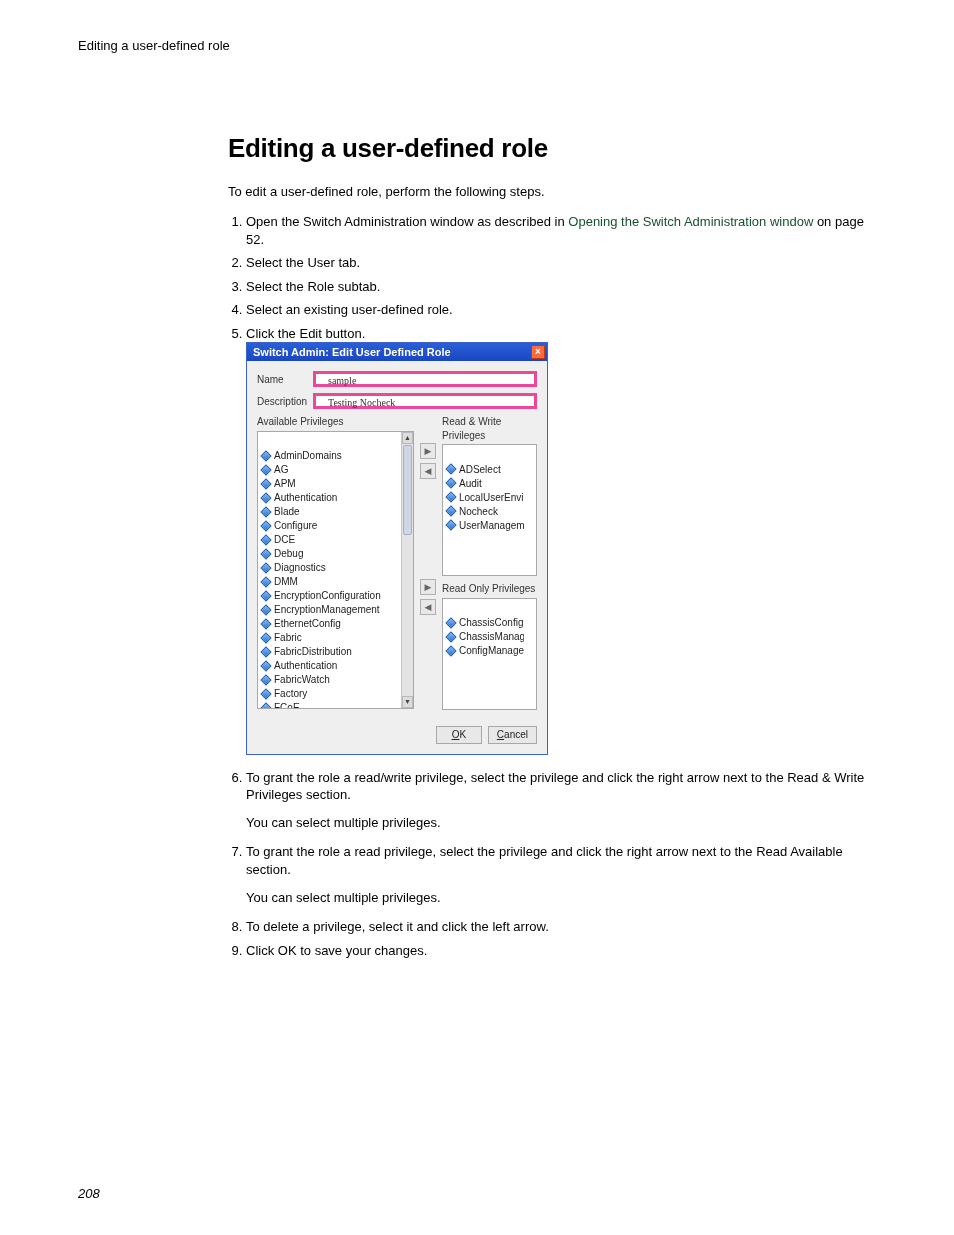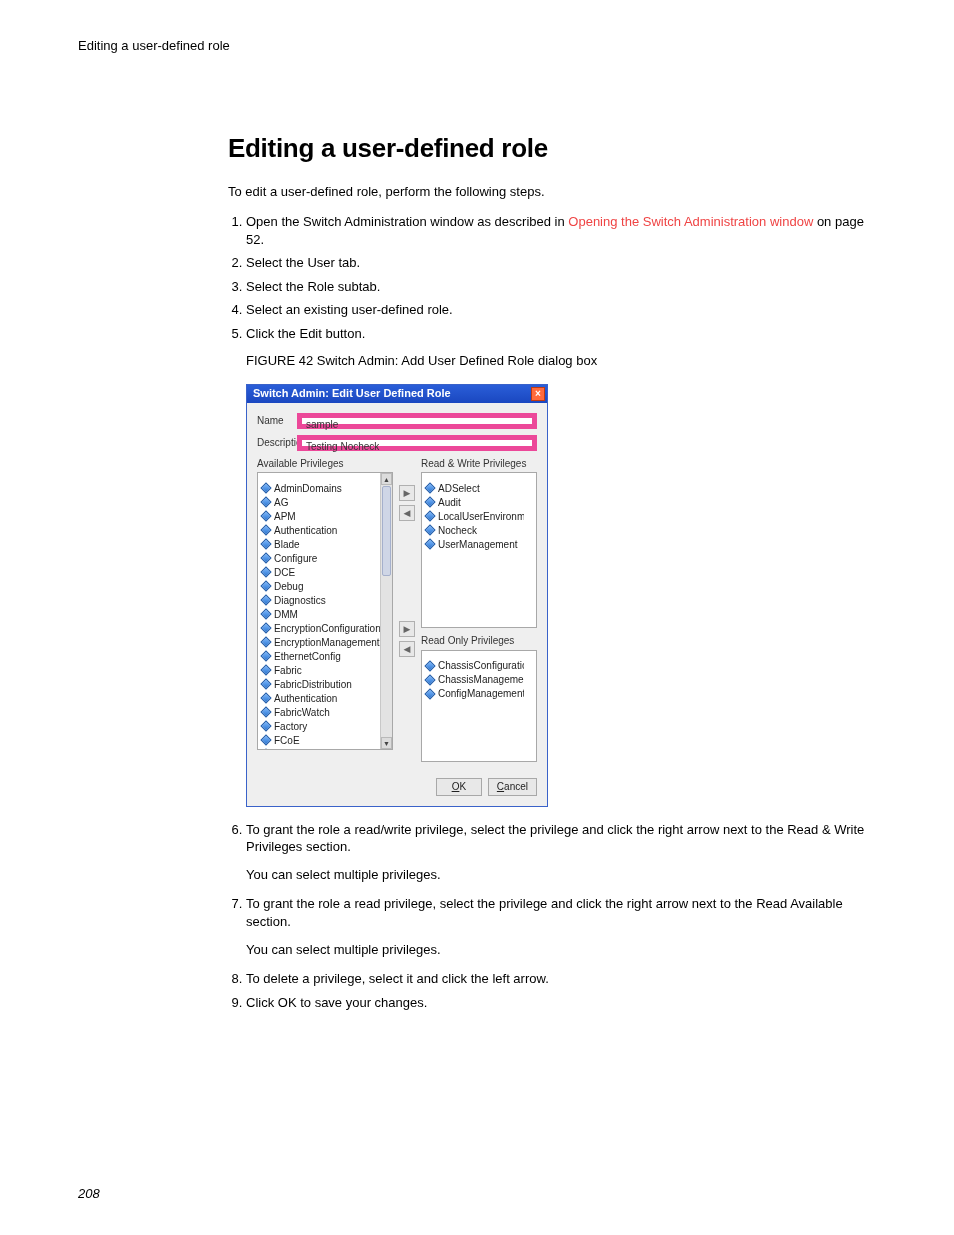--- a/index.html
+++ b/index.html
@@ -27,21 +27,21 @@
     letter-spacing: -0.3px;
   }
   .body-col {
     margin-left: 150px;
   }
   .intro { margin: 12px 0 14px 0; }
   ol.steps { margin: 0 0 0 0; padding-left: 18px; }
   ol.steps > li { margin-bottom: 6px; line-height: 1.35; }
   .substep { margin: 10px 0 12px 0; }
   .figcap { margin: 10px 0 14px 0; }
-  a.link { color: #ef4444; text-decoration: none; }
+  a.link { color: #14532d; text-decoration: none; }
   b { font-weight: normal; }
 
   
   .dialog {
     width: 302px;
     border: 1px solid #3a62c9;
     background: #efefef;
     font-size: 10px;
     margin: 0 0 14px 0;
   }
@@ -53,37 +53,37 @@
     padding: 0 2px 0 6px;
     font-weight: bold;
     font-size: 11px;
   }
   .closebox {
     width: 14px; height: 14px; background: #ff6a3c; border:1px solid #c03a10;
     display:flex;align-items:center;justify-content:center;color:#fff;font-weight:bold;font-size:10px;line-height:1;
   }
   .dlg-body { padding: 10px 10px 8px 10px; background:#efefef; }
   .form-row { display:flex; align-items:center; margin-bottom:6px; }
-  .form-row .lbl { width: 40px; color:#333; }
+  .form-row .lbl { width: 56px; color:#333; }
   .form-row .fld {
-    flex:1; height:16px; background:#fff; border:5px solid #ec4899;
-    padding:0 4px; line-height:14px; color:#333;
+    flex:1; height:16px; background:#fff; border:3px solid #ec4899;
+    padding:0 12px; line-height:14px; color:#333;font-family:Liberation Serif, serif;
   }
   .cols { display:flex; gap:6px; margin-top:6px; }
-  .leftcol { width: 136px; }
+  .leftcol { width: 157px; }
   .midcol { width: 16px; display:flex; flex-direction:column; align-items:center; justify-content:flex-start; }
   .rightcol { flex:1; display:flex; flex-direction:column; gap:6px; }
   .panel-label { color:#333; margin-bottom:2px; }
   .listbox {
     background:#fff; border:1px solid #a8a8a8; position:relative;
   }
   .listbox.left { height: 278px; }
-  .listbox.rw { height: 156px; }
+  .listbox.rw { height: 132px; }
   .listbox.ro { height: 112px; }
-  .listcontent { position:absolute; inset:0 12px 0 0; overflow:hidden; padding:8px 0 2px 2px; }
+  .listcontent { position:absolute; inset:0 12px 0 0; overflow:hidden; padding:17px 0 2px 2px; }
   .scrollbar {
     position:absolute; right:0; top:0; bottom:0; width:12px; background:#e3e3e3;
     border-left:1px solid #c8c8c8; display:flex; flex-direction:column; justify-content:space-between;
   }
   .sb-btn { height:12px; background:#dcdcdc; border:1px solid #b9b9b9; display:flex;align-items:center;justify-content:center;font-size:7px;color:#444;}
   .sb-thumb { position:absolute; left:1px; right:1px; top:13px; height:90px; background:#cfd6e6; border:1px solid #a5b0cc; border-radius:2px;}
   .li-item { display:flex; align-items:center; height:14px; padding:0 2px; color:#222; white-space:nowrap; }
   .diamond {
     width:8px;height:8px; margin-right:4px; transform:rotate(45deg);
     background:linear-gradient(135deg,#7fbaff,#2a74d0); border:1px solid #1e5aa8; flex:0 0 auto;
@@ -122,21 +122,20 @@
 
     <ol class="steps">
       <li>
         <span>Open the </span><b>Switch Administration</b><span> window as described in </span><a class="link">Opening the Switch Administration window</a><span> on page 52.</span>
       </li>
       <li><span>Select the </span><b>User</b><span> tab.</span></li>
       <li><span>Select the </span><b>Role</b><span> subtab.</span></li>
       <li>Select an existing user-defined role.</li>
       <li>
         <span>Click the </span><b>Edit</b><span> button.</span>
-        <div class="figcap"><b>FIGURE 42</b><span> Switch Admin: Add User Defined Role dialog box</span></div>
 
         
         <div class="dialog">
           <div class="titlebar">
             <span>Switch Admin: Edit User Defined Role</span>
             <span class="closebox">×</span>
           </div>
           <div class="dlg-body">
             <div class="form-row">
               <span class="lbl">Name</span>

